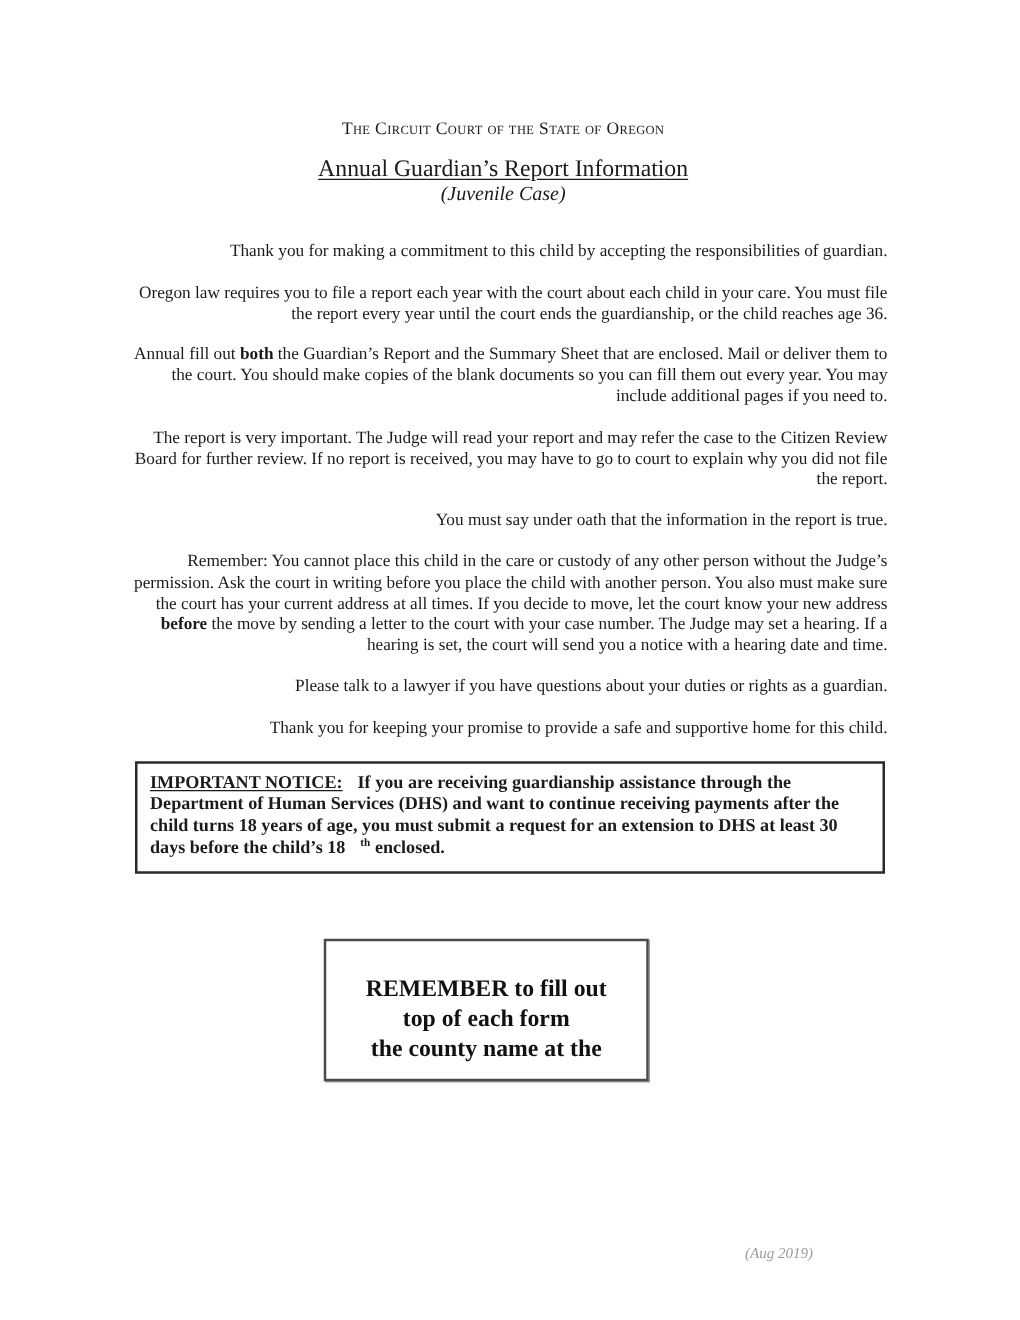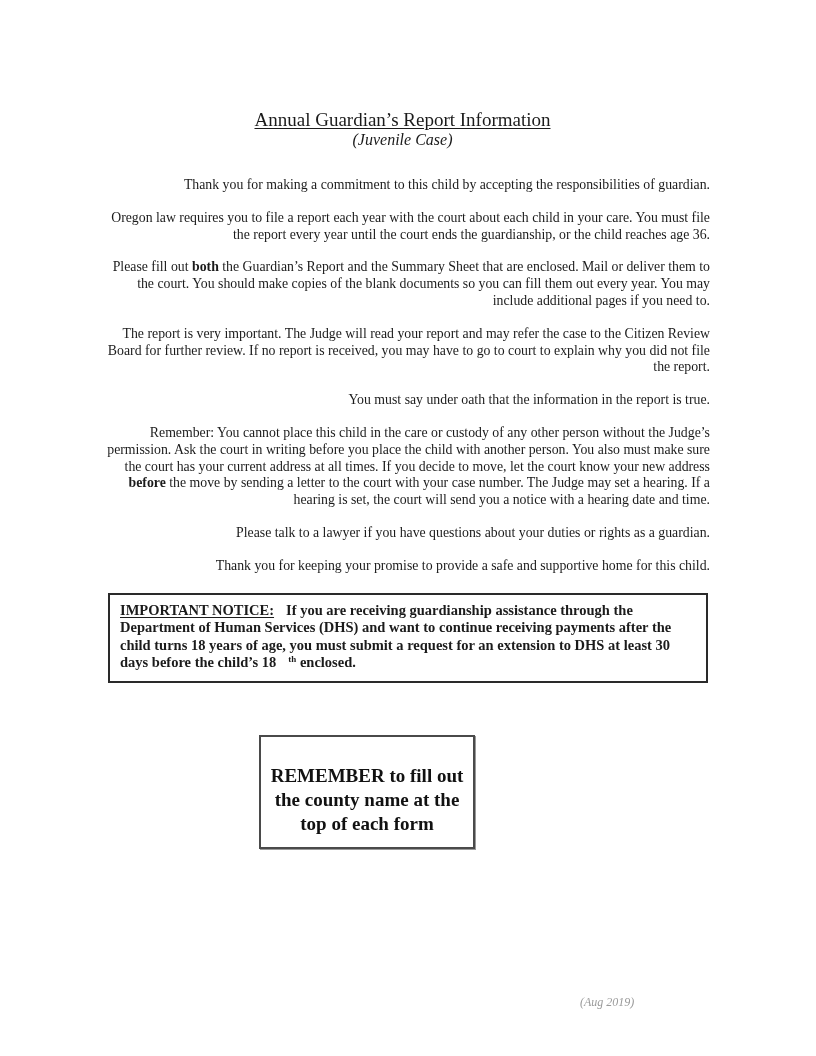--- a/index.html
+++ b/index.html
@@ -67,77 +67,78 @@
   .notice-box sup {
     font-size: 0.62em;
     vertical-align: super;
     line-height: 0;
     padding-left: 12px;
   }
   
   .remember-box {
     margin-top: 52px;
     margin-left: 164px;
-    width: 216px;
+    width: 260px;
     height: 114px;
     border: 2px solid #4a4a4a;
     box-shadow: 1px 1px 0 #9a9a9a;
     padding-top: 27px;
     text-align: center;
     font-weight: bold;
     font-size: 19px;
     line-height: 24px;
     color: #111111;
   }
   
   .footer-left {
     position: absolute;
     left: 95px;
     top: 976px;
     font-size: 13.5px;
     line-height: 17px;
   }
   .footer-revision {
     position: absolute;
-    left: 580px;
+    left: 596px;
     top: 995px;
     font-size: 12px;
     font-style: italic;
     color: #9a9a9a;
   }
 </style>
 </head>
 <body>
 
 <div class="page">
 
+  <div class="court-title">The Circuit Court of the State of Oregon</div>
 
   <div class="doc-title">
     <span>Annual Guardian’s Report Information</span>
   </div>
 
   <div class="doc-subtitle">(Juvenile Case)</div>
 
   <div class="body-text">
     <p>Thank you for making a commitment to this child by accepting the responsibilities of guardian.</p>
     <p>Oregon law requires you to file a report each year with the court about each child in your care. You must file the report every year until the court ends the guardianship, or the child reaches age 36.</p>
-    <p><span>Please fill out </span><b>both</b><span> the Guardian’s Report and the Summary Sheet that are enclosed. Mail or deliver them to the court. You should make copies of the blank documents so you can fill them out every year. You may include additional pages if you need to.</span></p>
+    <p><span>Annual fill out </span><b>both</b><span> the Guardian’s Report and the Summary Sheet that are enclosed. Mail or deliver them to the court. You should make copies of the blank documents so you can fill them out every year. You may include additional pages if you need to.</span></p>
     <p>The report is very important. The Judge will read your report and may refer the case to the Citizen Review Board for further review. If no report is received, you may have to go to court to explain why you did not file the report.</p>
     <p>You must say under oath that the information in the report is true.</p>
     <p><span>Remember: You cannot place this child in the care or custody of any other person without the Judge’s permission. Ask the court in writing before you place the child with another person. You also must make sure the court has your current address at all times. If you decide to move, let the court know your new address </span><b>before</b><span> the move by sending a letter to the court with your case number. The Judge may set a hearing. If a hearing is set, the court will send you a notice with a hearing date and time.</span></p>
     <p>Please talk to a lawyer if you have questions about your duties or rights as a guardian.</p>
     <p>Thank you for keeping your promise to provide a safe and supportive home for this child.</p>
   </div>
 
   <div class="notice-box">
     <span class="notice-label">IMPORTANT NOTICE:</span><span>If you are receiving guardianship assistance through the Department of Human Services (DHS) and want to continue receiving payments after the child turns 18 years of age, you must submit a request for an extension to DHS at least 30 days before the child’s 18</span><sup>th</sup><span> enclosed.</span>
   </div>
 
   <div class="remember-box">
     <div>REMEMBER to fill out</div>
+    <div>top of each form</div>
     <div>the county name at the</div>
-    <div>top of each form</div>
   </div>
 
 
   <div class="footer-revision">(Aug 2019)</div>
 
 </div>
 
 </body></html>

